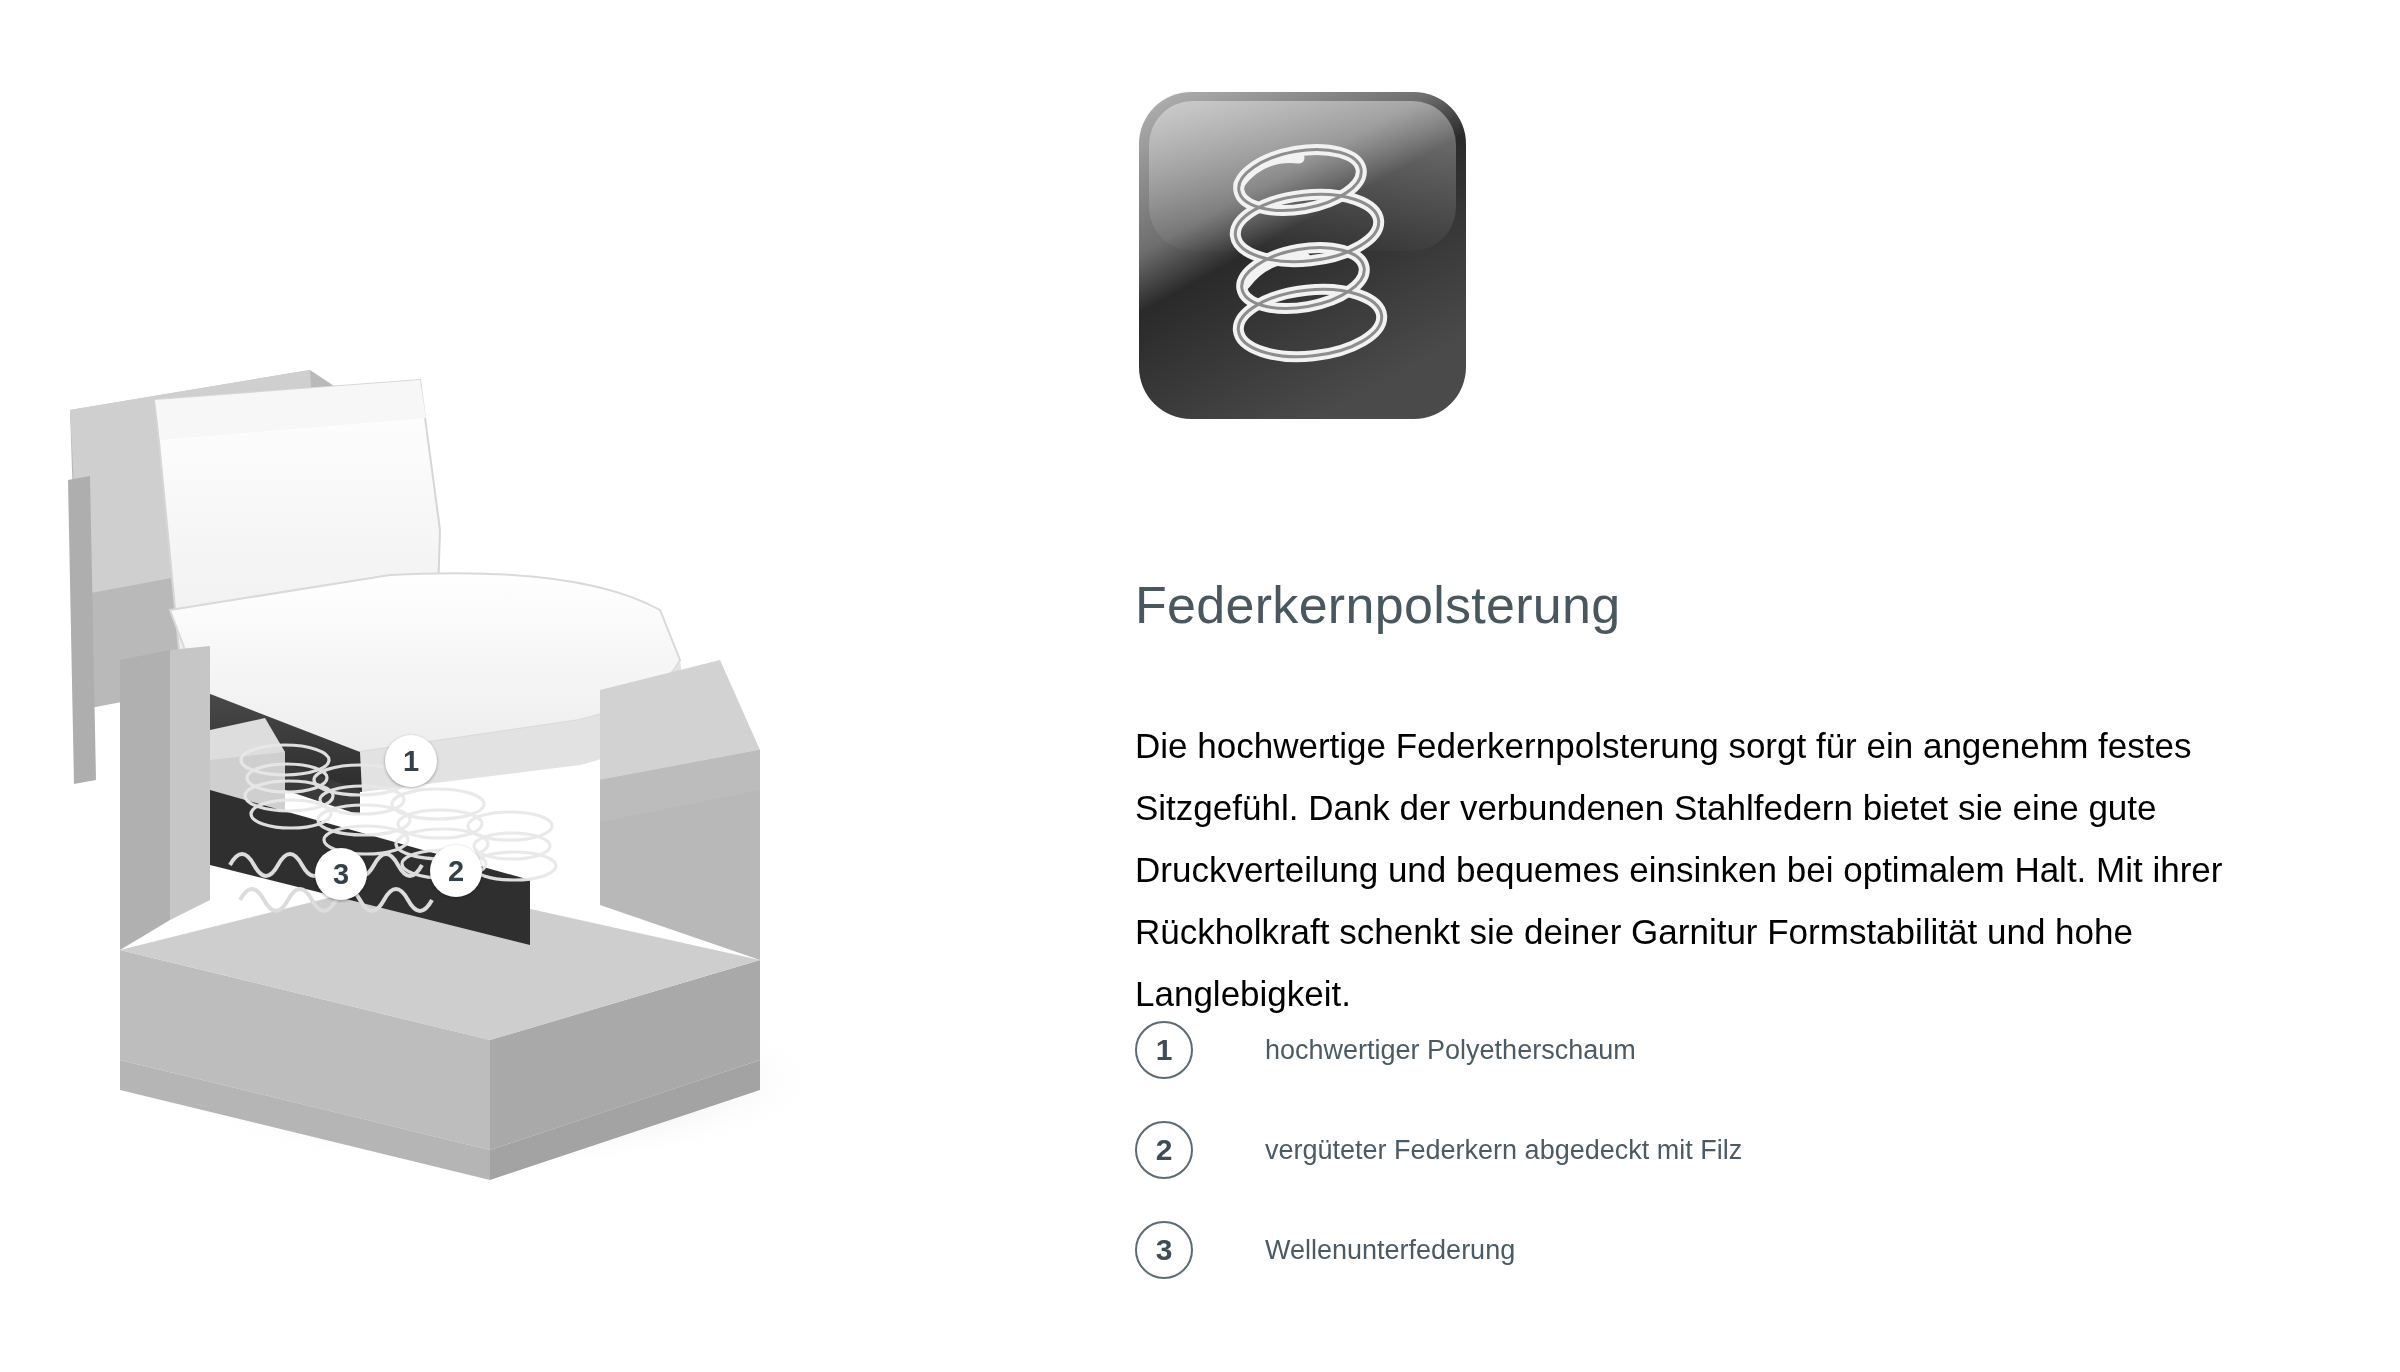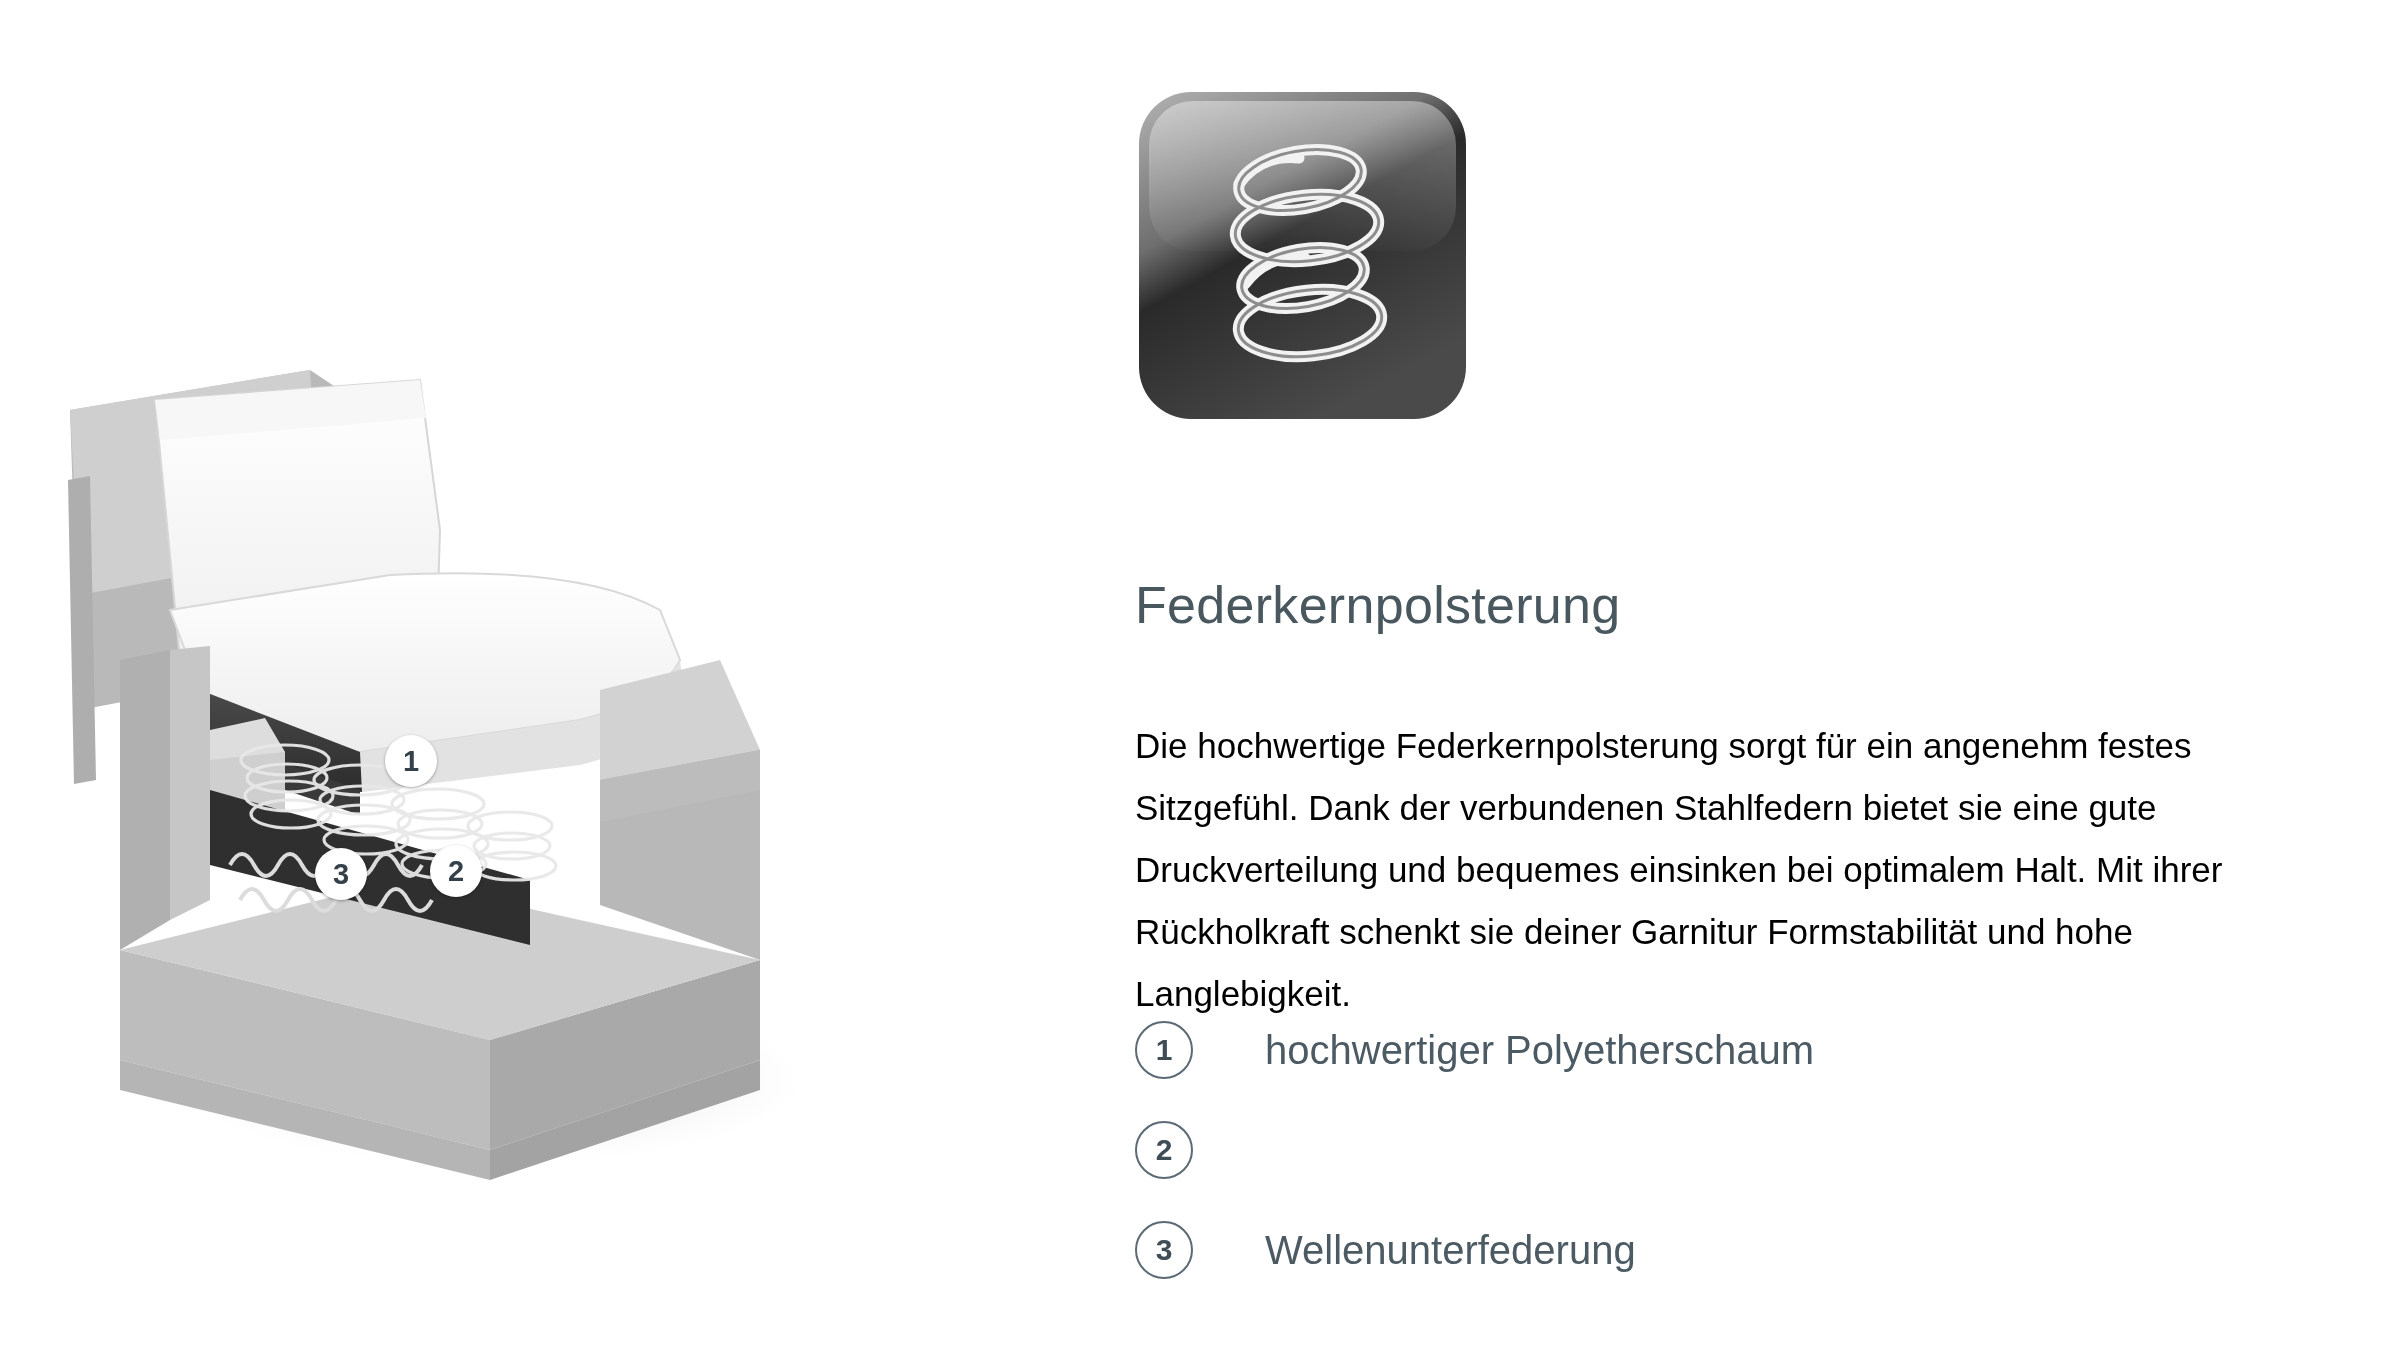--- a/index.html
+++ b/index.html
@@ -109,21 +109,21 @@
     font-size: 30px;
     font-weight: bold;
     display: flex;
     align-items: center;
     justify-content: center;
     flex: 0 0 auto;
     font-family: "Liberation Sans", sans-serif;
   }
   .legend-label {
     margin-left: 72px;
-    font-size: 40px;
+    font-size: 27px;
     color: #4c5a63;
     font-family: "Liberation Sans", sans-serif;
   }
 </style>
 </head>
 <body>
 
 <div class="page">
 
   <div class="illustration">
@@ -256,20 +256,21 @@
 
     <p class="body-text">Die hochwertige Federkernpolsterung sorgt für ein angenehm festes Sitzgefühl. Dank der verbundenen Stahlfedern bietet sie eine gute Druckverteilung und bequemes einsinken bei optimalem Halt. Mit ihrer Rückholkraft schenkt sie deiner Garnitur Formstabilität und hohe Langlebigkeit.</p>
 
     <div class="legend">
       <div class="legend-row">
         <span class="legend-circle">1</span>
         <span class="legend-label">hochwertiger Polyetherschaum</span>
       </div>
       <div class="legend-row">
         <span class="legend-circle">2</span>
+        <span class="legend-label">vergüteter Federkern abgedeckt mit Filz</span>
       </div>
       <div class="legend-row">
         <span class="legend-circle">3</span>
         <span class="legend-label">Wellenunterfederung</span>
       </div>
     </div>
 
   </div>
 </div>
 

